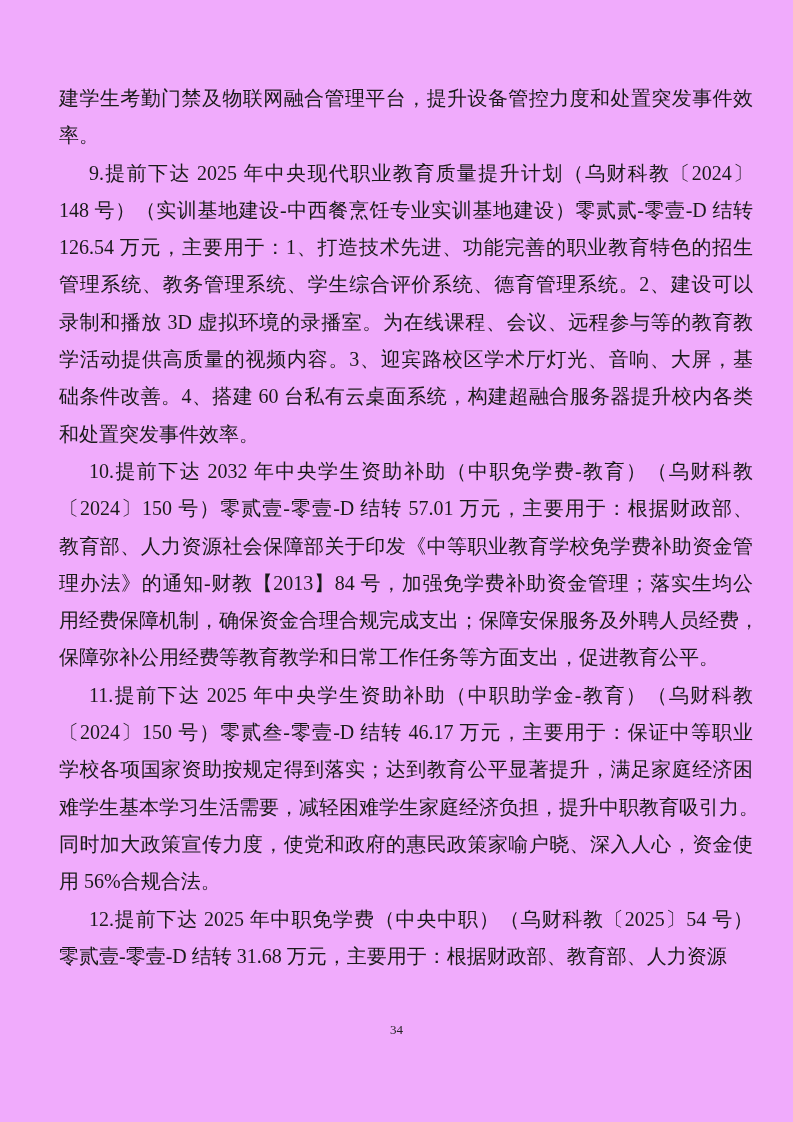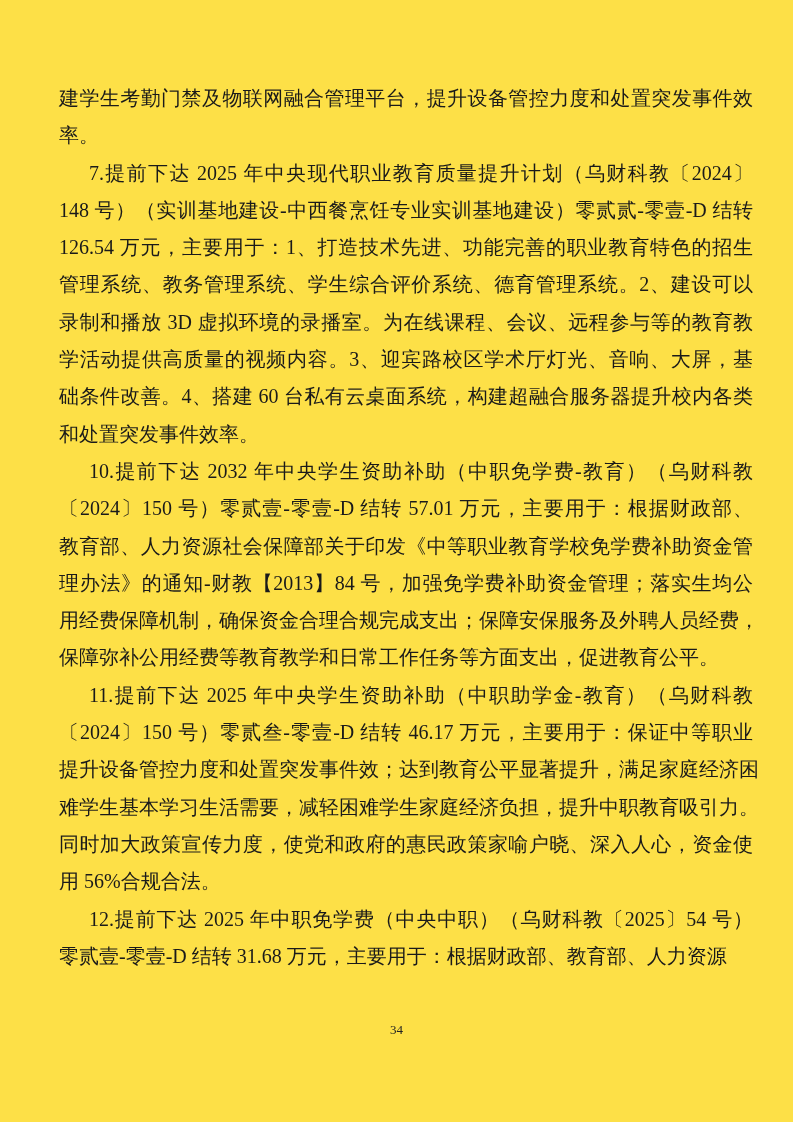--- a/index.html
+++ b/index.html
@@ -1,20 +1,20 @@
 <!DOCTYPE html>
 <html><head>
 <meta charset="utf-8">
 <style>
   html, body { margin: 0; padding: 0; background: #ffffff; }
   .page {
     position: relative;
     width: 793px;
     height: 1122px;
-    background: #fde047;
+    background: #f0abfc;
     font-family: "Liberation Serif", "DejaVu Serif", serif;
     color: #1a1a1a;
     overflow: hidden;
   }
   .text-block {
     position: absolute;
     left: 59px;
     top: 80px;
     width: 694px;
   }
@@ -43,37 +43,37 @@
     color: #222222;
   }
 </style>
 </head>
 <body>
 
 <div class="page">
   <div class="text-block" id="text-block">
       <div class="line">建学生考勤门禁及物联网融合管理平台，提升设备管控力度和处置突发事件效</div>
       <div class="line last">率。</div>
-      <div class="line indent">7.提前下达 2025 年中央现代职业教育质量提升计划（乌财科教〔2024〕</div>
+      <div class="line indent">9.提前下达 2025 年中央现代职业教育质量提升计划（乌财科教〔2024〕</div>
       <div class="line">148 号）（实训基地建设-中西餐烹饪专业实训基地建设）零贰贰-零壹-D 结转</div>
       <div class="line">126.54 万元，主要用于：1、打造技术先进、功能完善的职业教育特色的招生</div>
       <div class="line">管理系统、教务管理系统、学生综合评价系统、德育管理系统。2、建设可以</div>
       <div class="line">录制和播放 3D 虚拟环境的录播室。为在线课程、会议、远程参与等的教育教</div>
       <div class="line">学活动提供高质量的视频内容。3、迎宾路校区学术厅灯光、音响、大屏，基</div>
       <div class="line">础条件改善。4、搭建 60 台私有云桌面系统，构建超融合服务器提升校内各类</div>
       <div class="line last">和处置突发事件效率。</div>
       <div class="line indent">10.提前下达 2032 年中央学生资助补助（中职免学费-教育）（乌财科教</div>
       <div class="line">〔2024〕150 号）零贰壹-零壹-D 结转 57.01 万元，主要用于：根据财政部、</div>
       <div class="line">教育部、人力资源社会保障部关于印发《中等职业教育学校免学费补助资金管</div>
       <div class="line">理办法》的通知-财教【2013】84 号，加强免学费补助资金管理；落实生均公</div>
       <div class="line">用经费保障机制，确保资金合理合规完成支出；保障安保服务及外聘人员经费，</div>
       <div class="line last">保障弥补公用经费等教育教学和日常工作任务等方面支出，促进教育公平。</div>
       <div class="line indent">11.提前下达 2025 年中央学生资助补助（中职助学金-教育）（乌财科教</div>
       <div class="line">〔2024〕150 号）零贰叁-零壹-D 结转 46.17 万元，主要用于：保证中等职业</div>
-      <div class="line">提升设备管控力度和处置突发事件效；达到教育公平显著提升，满足家庭经济困</div>
+      <div class="line">学校各项国家资助按规定得到落实；达到教育公平显著提升，满足家庭经济困</div>
       <div class="line">难学生基本学习生活需要，减轻困难学生家庭经济负担，提升中职教育吸引力。</div>
       <div class="line">同时加大政策宣传力度，使党和政府的惠民政策家喻户晓、深入人心，资金使</div>
       <div class="line last">用 56%合规合法。</div>
       <div class="line indent">12.提前下达 2025 年中职免学费（中央中职）（乌财科教〔2025〕54 号）</div>
       <div class="line last">零贰壹-零壹-D 结转 31.68 万元，主要用于：根据财政部、教育部、人力资源</div>
     </div>
   <div class="page-number">34</div>
 </div>
 
 </body></html>

